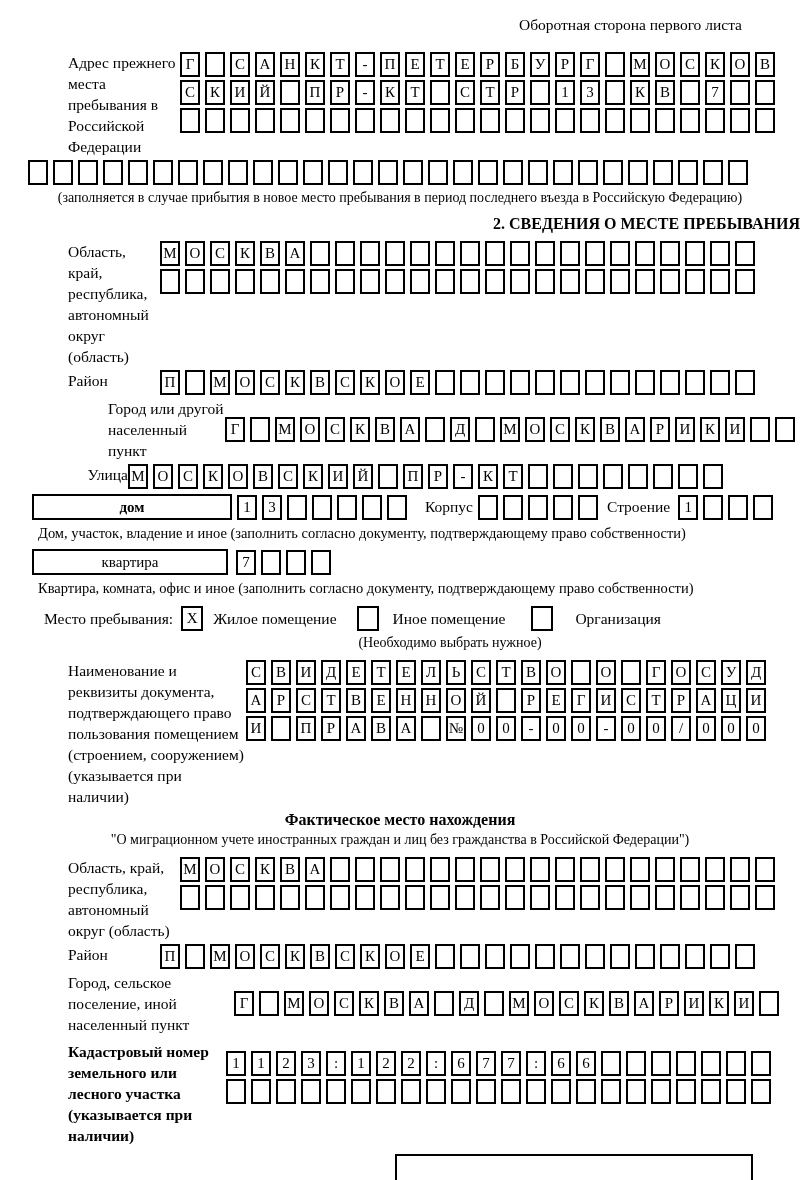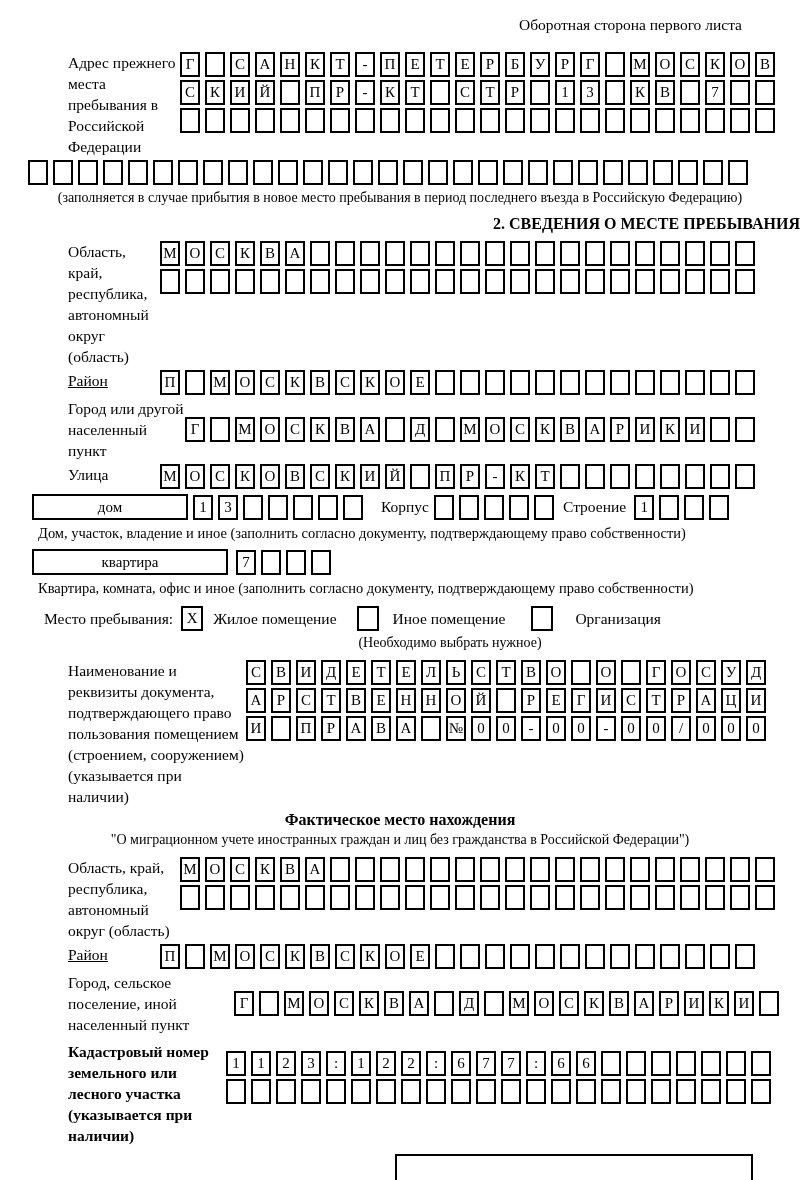--- a/index.html
+++ b/index.html
@@ -23,32 +23,32 @@
 
   .full-row { margin:3px 0 0 28px; }
 
   .note-center { margin-top:5px; text-align:center; font-size:14px; }
   .sec-title { margin-top:9px; text-align:right; font-weight:bold; font-size:16px; }
 
   .region-block { margin-top:8px; }
   .region-block .label { width:92px; margin-left:68px; }
 
   .district-block { margin-top:3px; }
-  .district-block .label { width:92px; margin-left:68px;text-decoration:underline; }
-
-  .city-block { margin-top:3px; align-items:center; }
+  .district-block .label { width:92px; margin-left:68px; }
+
+  .city-block { margin-top:3px; align-items:center;padding-left:40px; }
   .city-block .label { width:117px; margin-left:68px; }
 
   .street-block { margin-top:3px; }
-  .street-block .label { width:92px; margin-left:68px; }
+  .street-block .label { width:92px; margin-left:36px;text-align:right; }
 
   .house-row { margin:5px 0 0 32px; display:flex; align-items:center; }
   .wide-box { height:26px; border:2px solid #000; box-sizing:border-box;
               display:flex; align-items:center; justify-content:center; font-size:15px; }
-  .house-box { width:156px; }
+  .house-box { width:200px;font-weight:bold; }
   .apt-box { width:196px;font-family:Liberation Serif, serif; }
   .inline-label { font-size:15.5px; }
 
   .note-left { margin:5px 0 0 38px; font-size:14.5px; }
 
   .apt-row { margin:7px 0 0 32px; display:flex; align-items:center; }
 
   .stay-row { margin:9px 0 0 44px; display:flex; align-items:center; }
   .checkbox { width:22px; height:25px; border:2px solid #000; box-sizing:border-box;
               display:inline-flex; align-items:center; justify-content:center; font-size:15px; }

